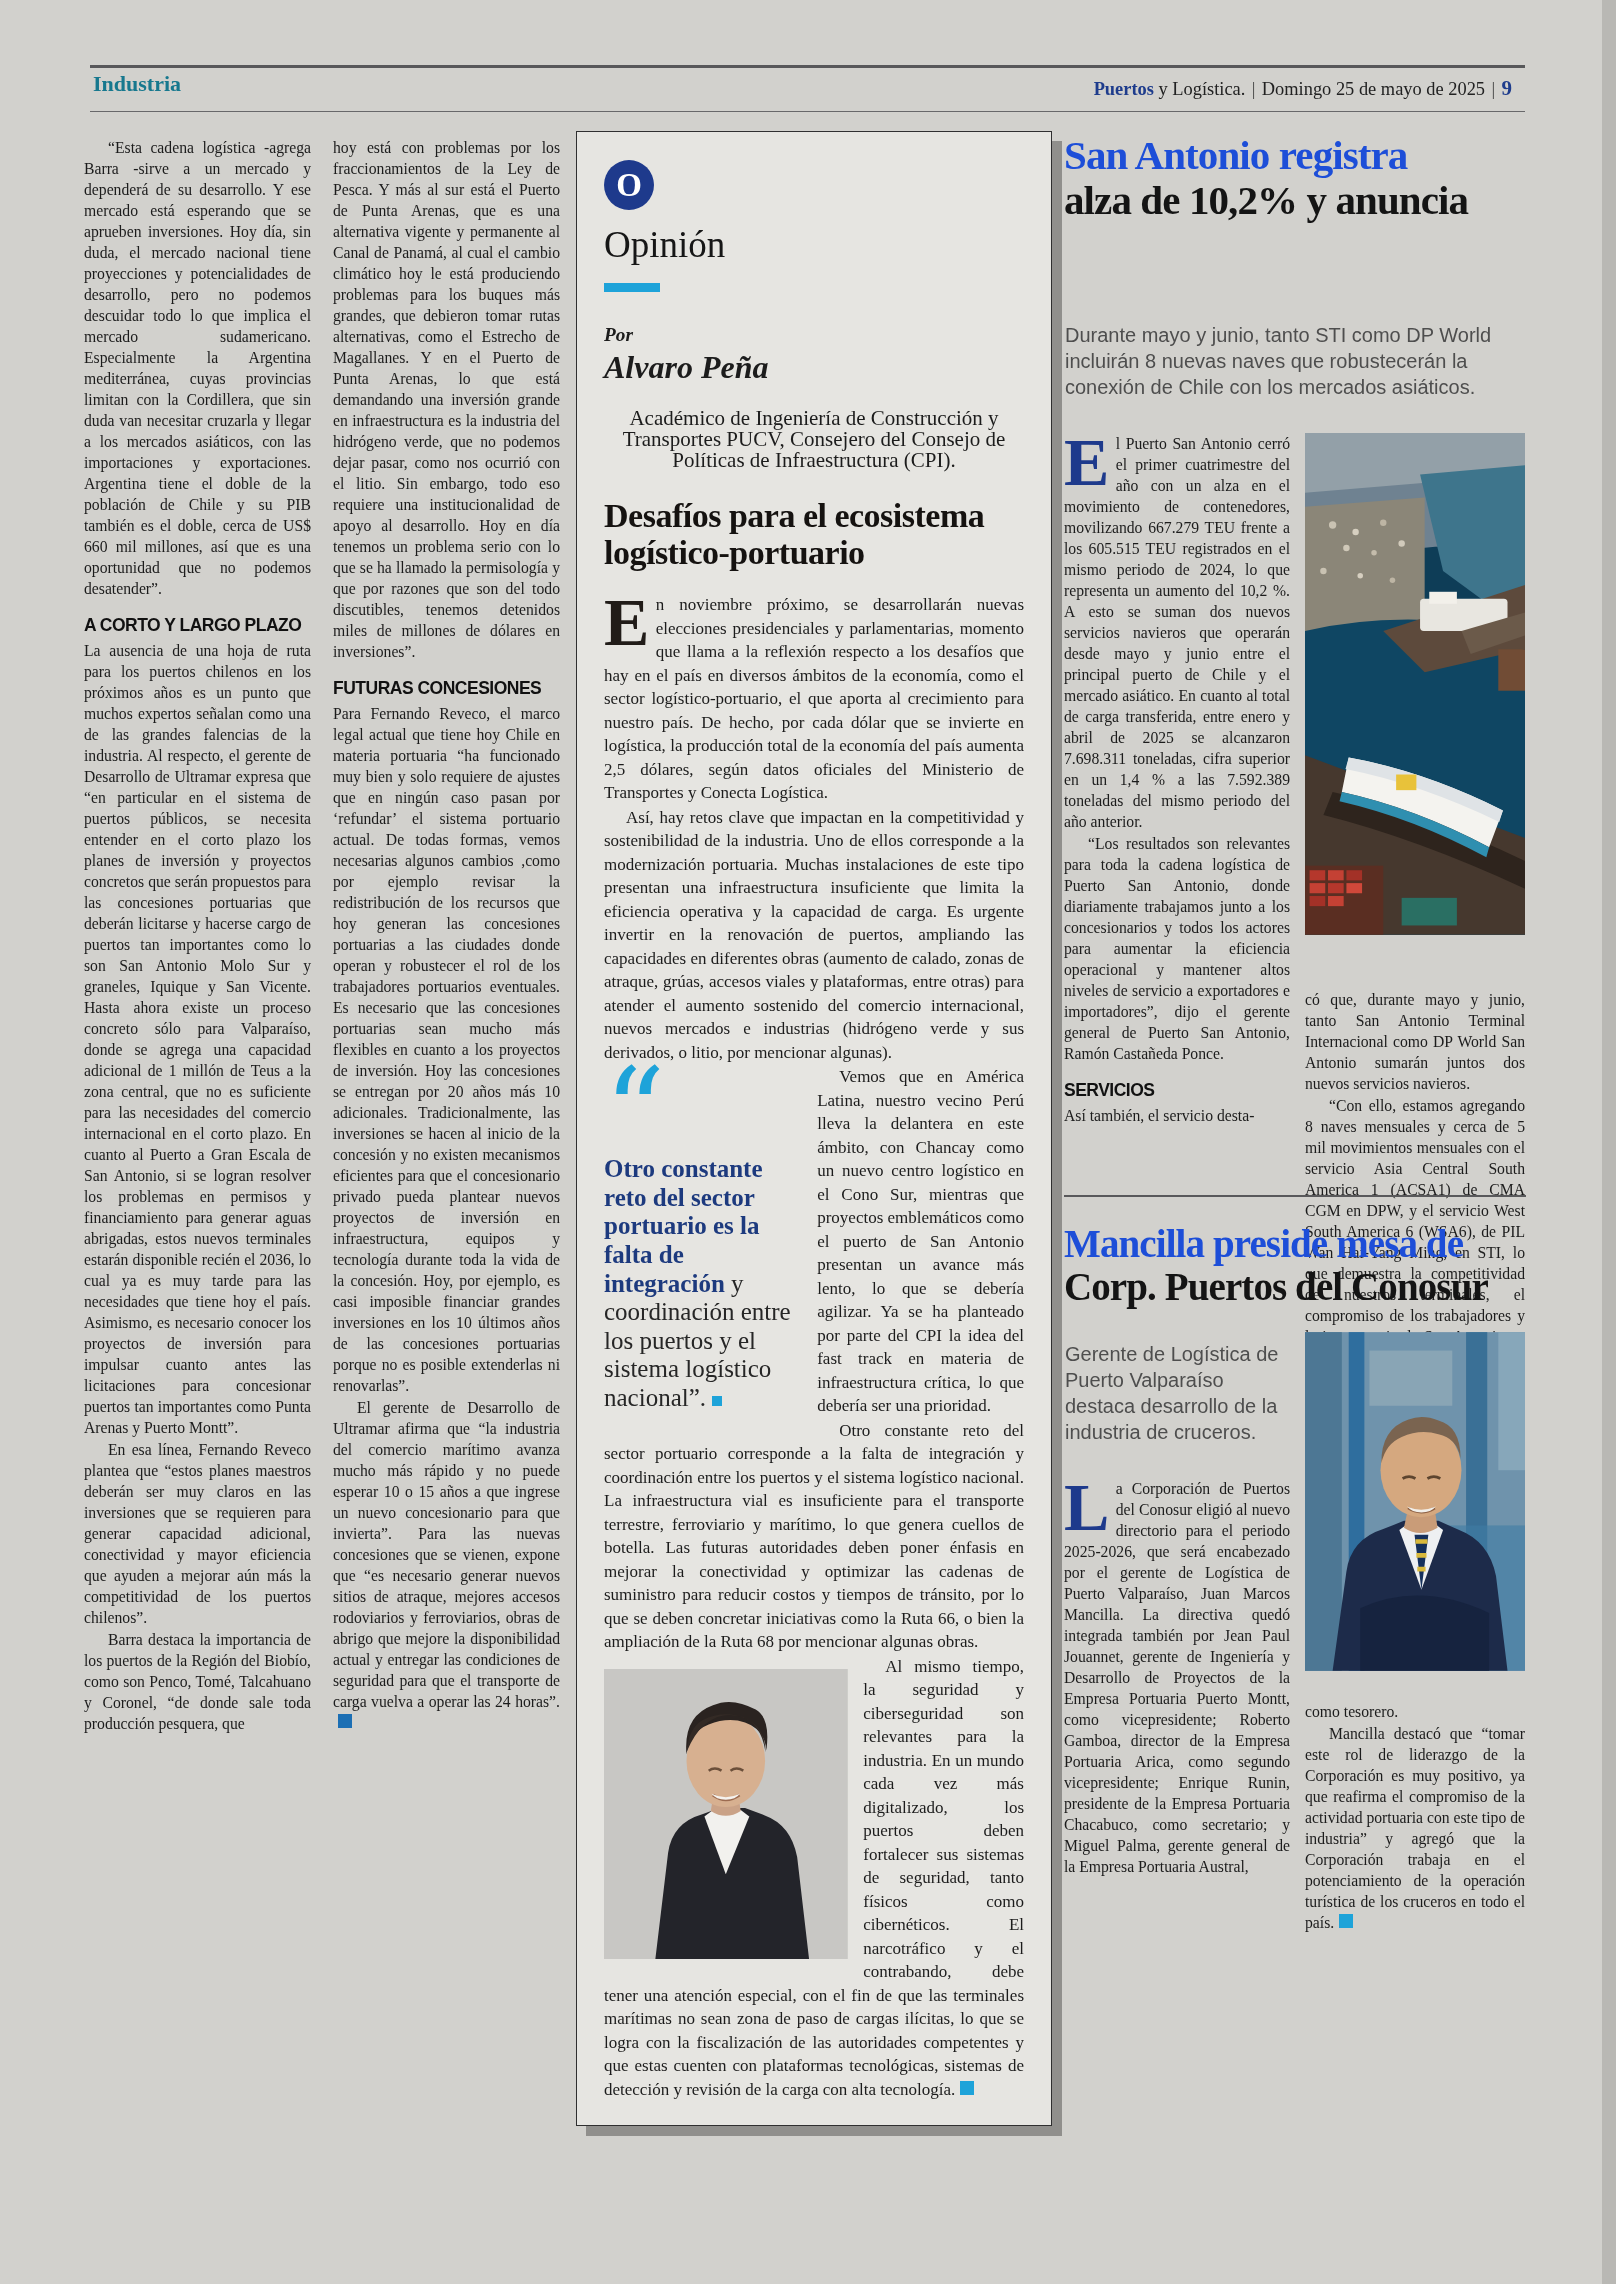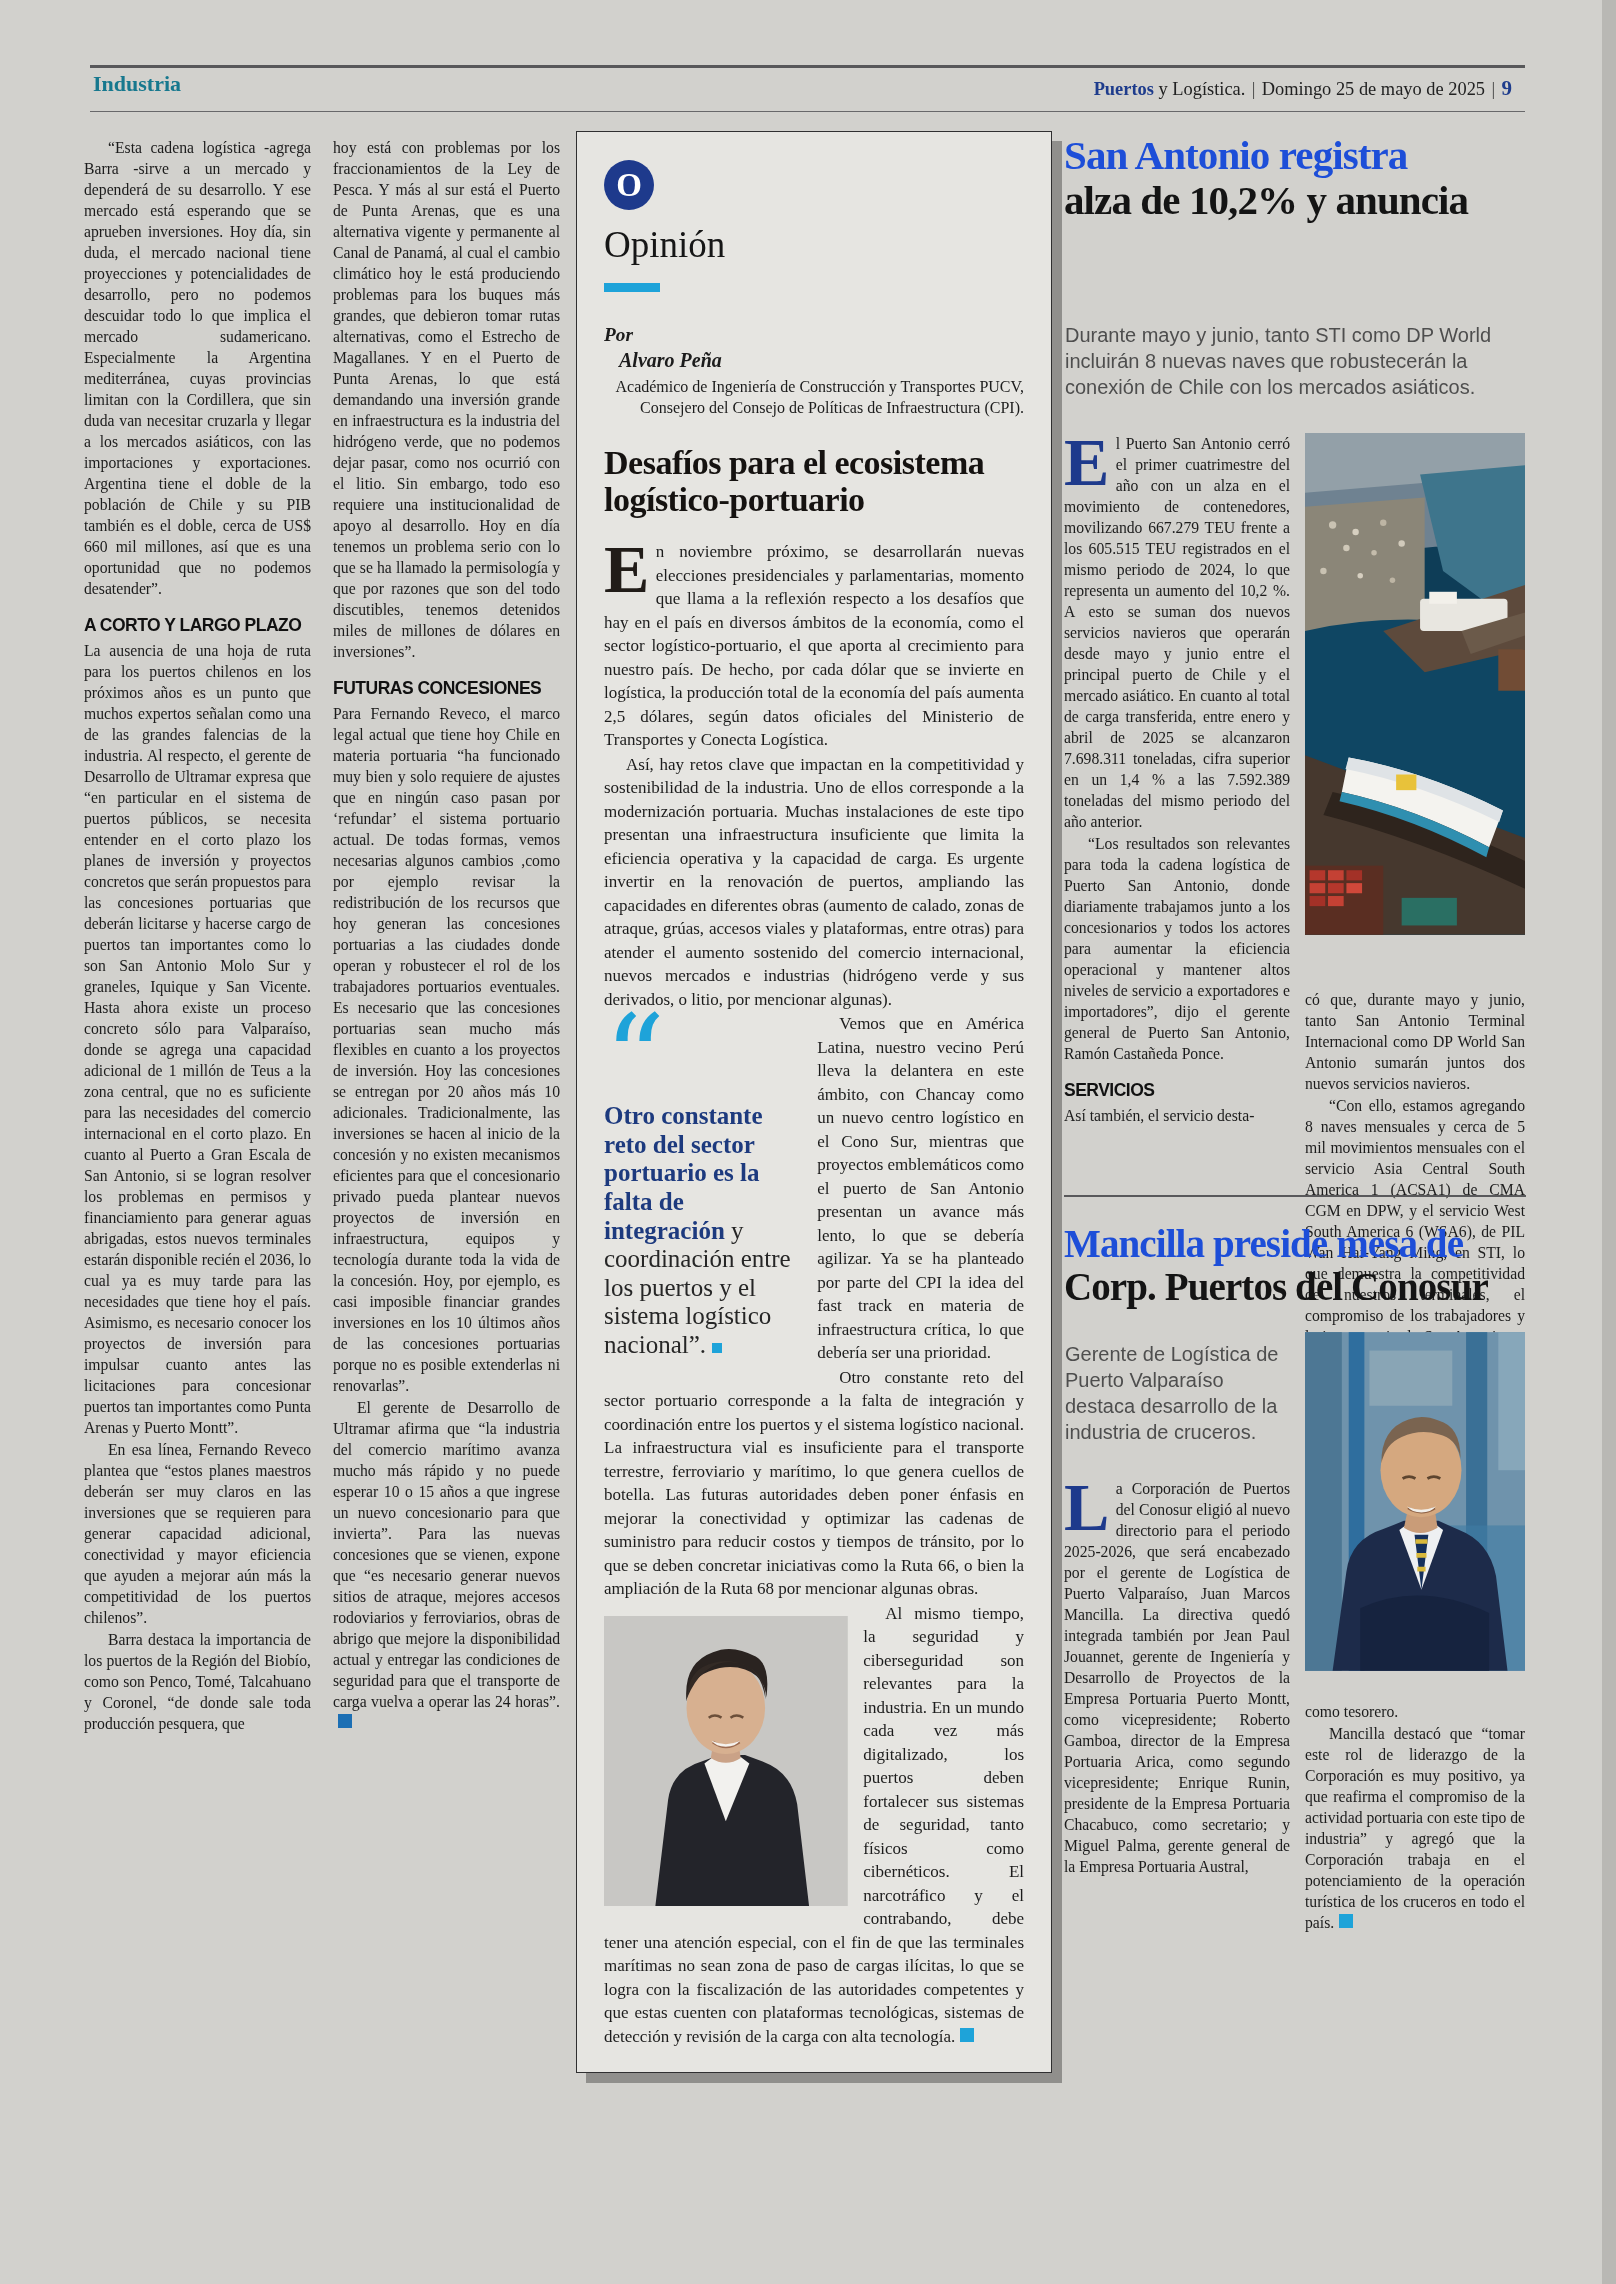--- a/index.html
+++ b/index.html
@@ -22,22 +22,22 @@
   .endsq.cyan{background:#1ea3d9;}
   .dropcap{float:left;font-weight:bold;font-size:68px;line-height:52px;padding:2.8px 6.4px 0 0;}
   .dropcap.navy{color:#1e3a8c;}
   .dropcap.dark{color:#211c18;}
   
   .opinion{position:absolute;left:576px;top:131px;width:476px;min-height:1792px;background:#e6e5e1;border:1.8px solid #2f2f30;box-shadow:10px 10px 0 rgba(90,90,88,.55);box-sizing:border-box;padding:28px 27px 23px 27px;}
   .op-logo{width:50px;height:50px;border-radius:50%;background:#1e3a8c;color:#fff;font-weight:bold;font-size:33px;display:flex;align-items:center;justify-content:center;font-family:"Liberation Serif",serif;}
   .op-label{font-size:37px;color:#161616;margin-top:13px;}
   .op-bar{width:56px;height:9.2px;background:#1ea3d9;margin-top:16.6px;}
   .op-by{font-style:italic;font-weight:bold;font-size:19.3px;margin-top:32px;}
-  .op-author{font-style:italic;font-weight:bold;font-size:20px;margin-top:3.7px;margin-left:15px;}
-  .op-bio{font-size:16px;line-height:21px;margin-top:4px;text-align:right;}
+  .op-author{font-style:italic;font-weight:bold;font-size:32px;margin-top:3.7px;}
+  .op-bio{font-size:21px;line-height:21px;margin-top:22px;text-align:center;}
   .op-headline{font-size:34px;line-height:37px;font-weight:bold;color:#151210;margin-top:26px;letter-spacing:-0.5px;}
   .op-body{margin-top:22px;text-align:justify;font-size:17px;line-height:23.5px;}
   .op-body .para{text-indent:22px;}
   .op-body .para.first{text-indent:0;}
   .pullquote{float:left;width:46%;margin:12px 20px 8.3px 0;text-align:left;}
   .pq-glyph{color:#1ea3d9;font-size:120px;line-height:69px;font-family:"DejaVu Serif",serif;display:block;height:78px;}
   .pq-text{font-size:25px;line-height:28.6px;}
   .pq-bold{font-weight:bold;color:#1d3a7e;}
   .pq-rest{color:#262626;}
   .pq-sq{display:inline-block;width:10px;height:10px;background:#1ea3d9;margin-left:5.5px;}

